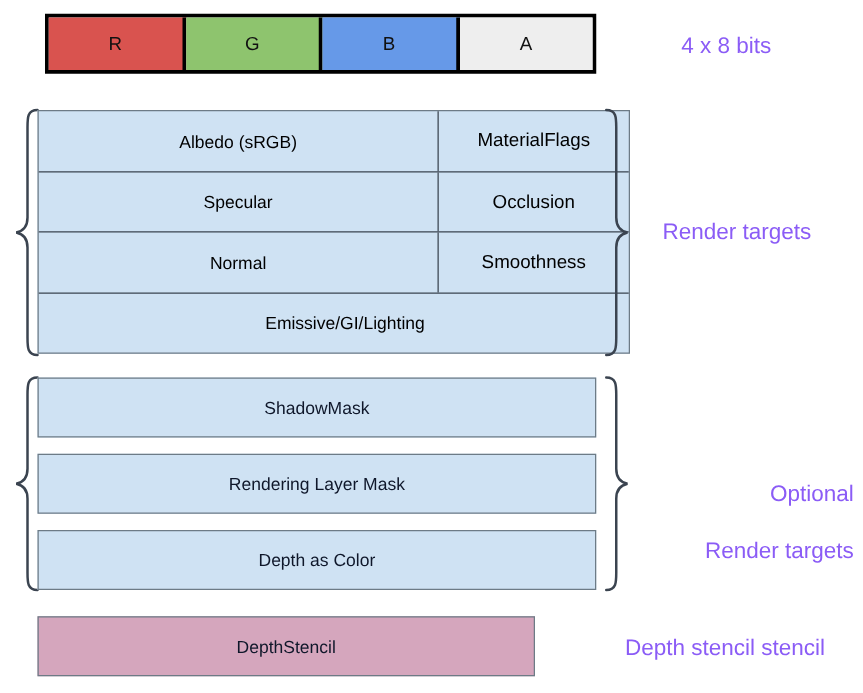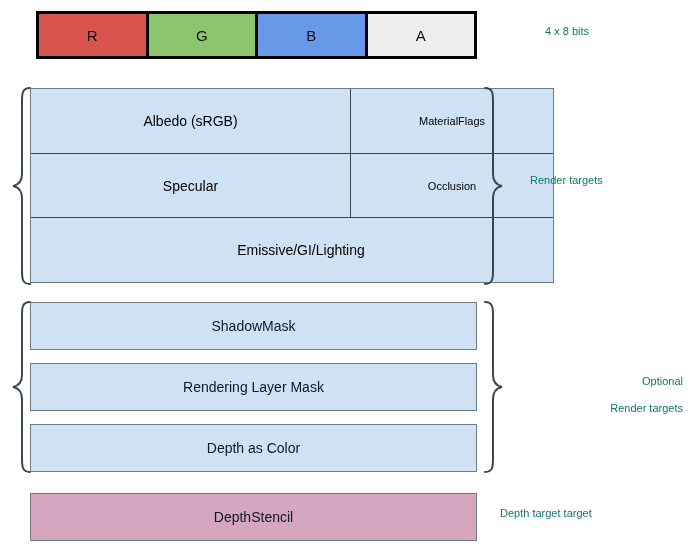--- a/index.html
+++ b/index.html
@@ -58,21 +58,21 @@
     font-size: 14px;
     color: #0f172a;
   }
   .box.pink { background: #d5a6bd; }
 
   
   .rt-group {
     position: absolute;
     left: 30px;
     top: 88px;
-    width: 524px;
+    width: 474px;
     height: 195px;
     border: 1px solid #6d7b86;
     box-sizing: border-box;
     background: #cfe2f3;
     display: flex;
     flex-direction: column;
   }
   .rt-row {
     flex: 1 1 0;
     display: flex;
@@ -87,21 +87,21 @@
     justify-content: center;
     font-size: 14px;
     border-right: 1px solid #3b4450;
     box-sizing: border-box;
   }
   .rt-alpha {
     flex: 1 1 auto;
     display: flex;
     align-items: center;
     justify-content: center;
-    font-size: 11px;
+    font-size: 15px;
     box-sizing: border-box;
   }
   .rt-row.full .rt-main {
     flex: 1 1 auto;
     border-right: none;
   }
 
   
   .opt-box {
     left: 30px;
@@ -110,37 +110,37 @@
     font-size: 14px;
   }
   #opt-box-0 { top: 302px; }
   #opt-box-1 { top: 363px; }
   #opt-box-2 { top: 424px; }
 
   
   #depth-stencil-box {
     left: 30px;
     top: 493px;
-    width: 447px;
+    width: 398px;
     height: 48px;
     font-size: 14px;
   }
 
   
   .brace {
     position: absolute;
     pointer-events: none;
   }
   .brace svg { display: block; }
 
   
   .side-label {
     position: absolute;
-    font-size: 11px;
-    color: #0f766e;
+    font-size: 18px;
+    color: #8b5cf6;
     line-height: 1.25;
     white-space: pre-line;
   }
   #label-bits    { left: 545px; top: 25px; }
   #label-rt      { left: 530px; top: 174px; }
   #label-opt     { left: 531px; top: 361px; text-align: right; width: 152px; }
   #label-depth   { left: 500px; top: 507px; }
 </style>
 </head>
 <body>
@@ -180,20 +180,28 @@
       </div>
     </div>
     <div class="rt-row">
       <div class="rt-main">
         <span>Specular</span>
       </div>
       <div class="rt-alpha">
         <span>Occlusion</span>
       </div>
     </div>
+    <div class="rt-row">
+      <div class="rt-main">
+        <span>Normal</span>
+      </div>
+      <div class="rt-alpha">
+        <span>Smoothness</span>
+      </div>
+    </div>
     <div class="rt-row full">
       <div class="rt-main">
         <span>Emissive/GI/Lighting</span>
       </div>
 
     </div>
   </div>
 
   <div class="brace" style="left:483px; top:86px;">
     <svg width="22" height="200" viewBox="0 0 22 200" aria-hidden="true">
@@ -227,15 +235,15 @@
 
   <div class="side-label" id="label-opt">
     <span>Optional</span><br>
     <span>Render targets</span>
   </div>
 
   <div class="box pink" id="depth-stencil-box">
     <span>DepthStencil</span>
   </div>
 
-  <div class="side-label" id="label-depth">Depth target target</div>
+  <div class="side-label" id="label-depth">Depth stencil stencil</div>
 
 </div>
 
 </body></html>

